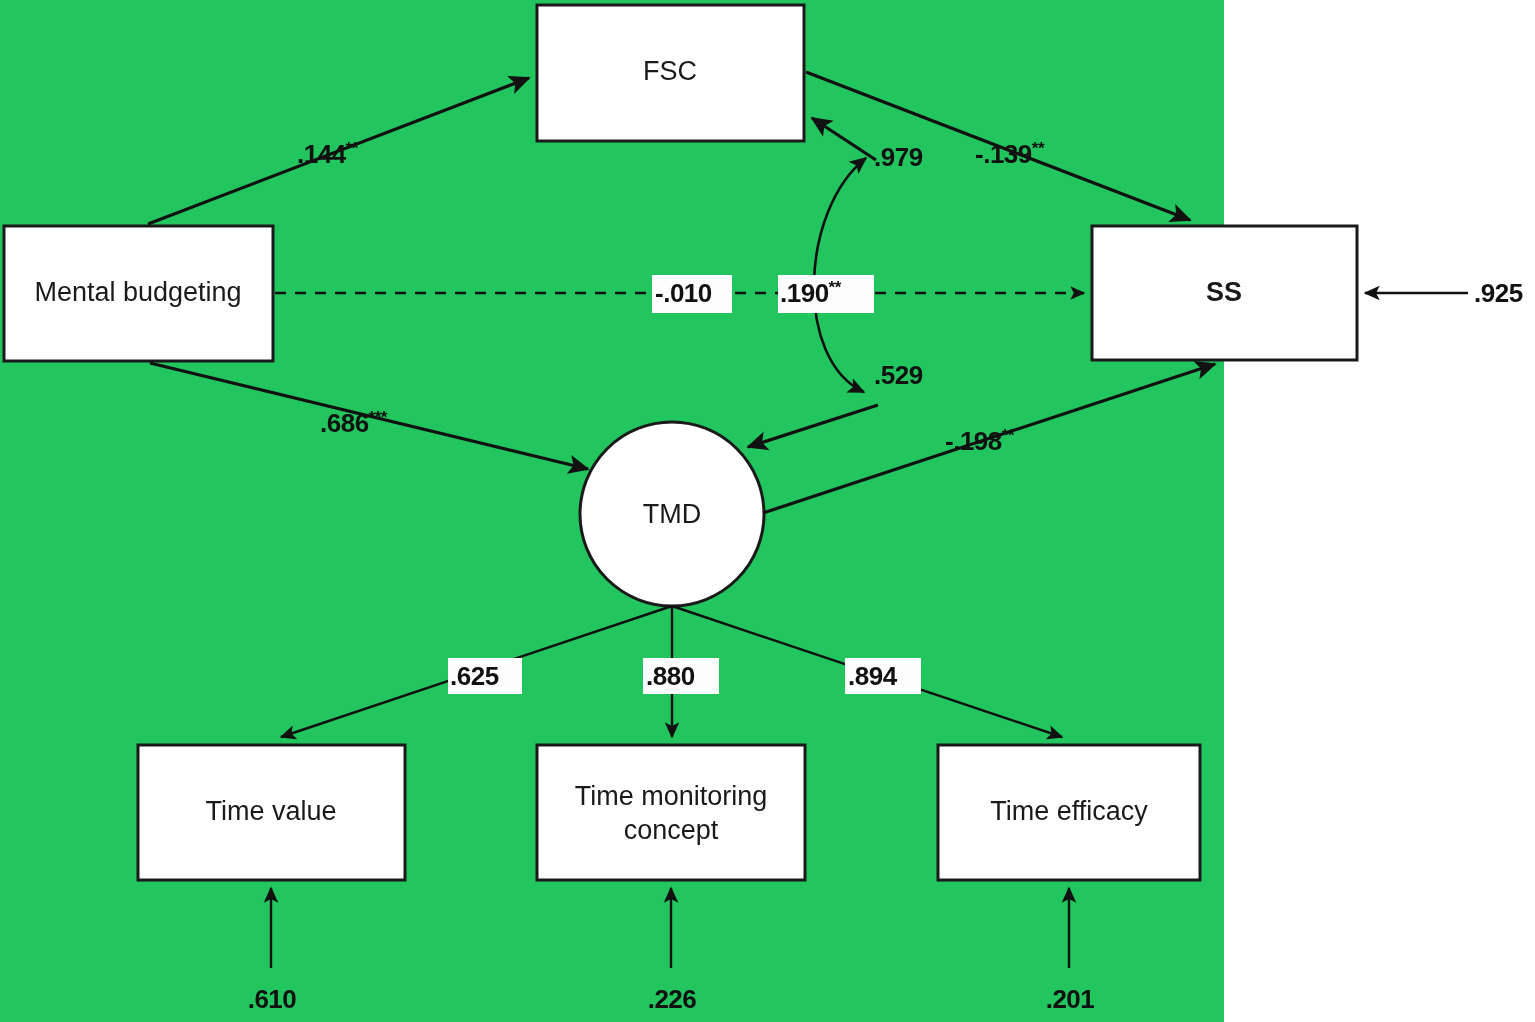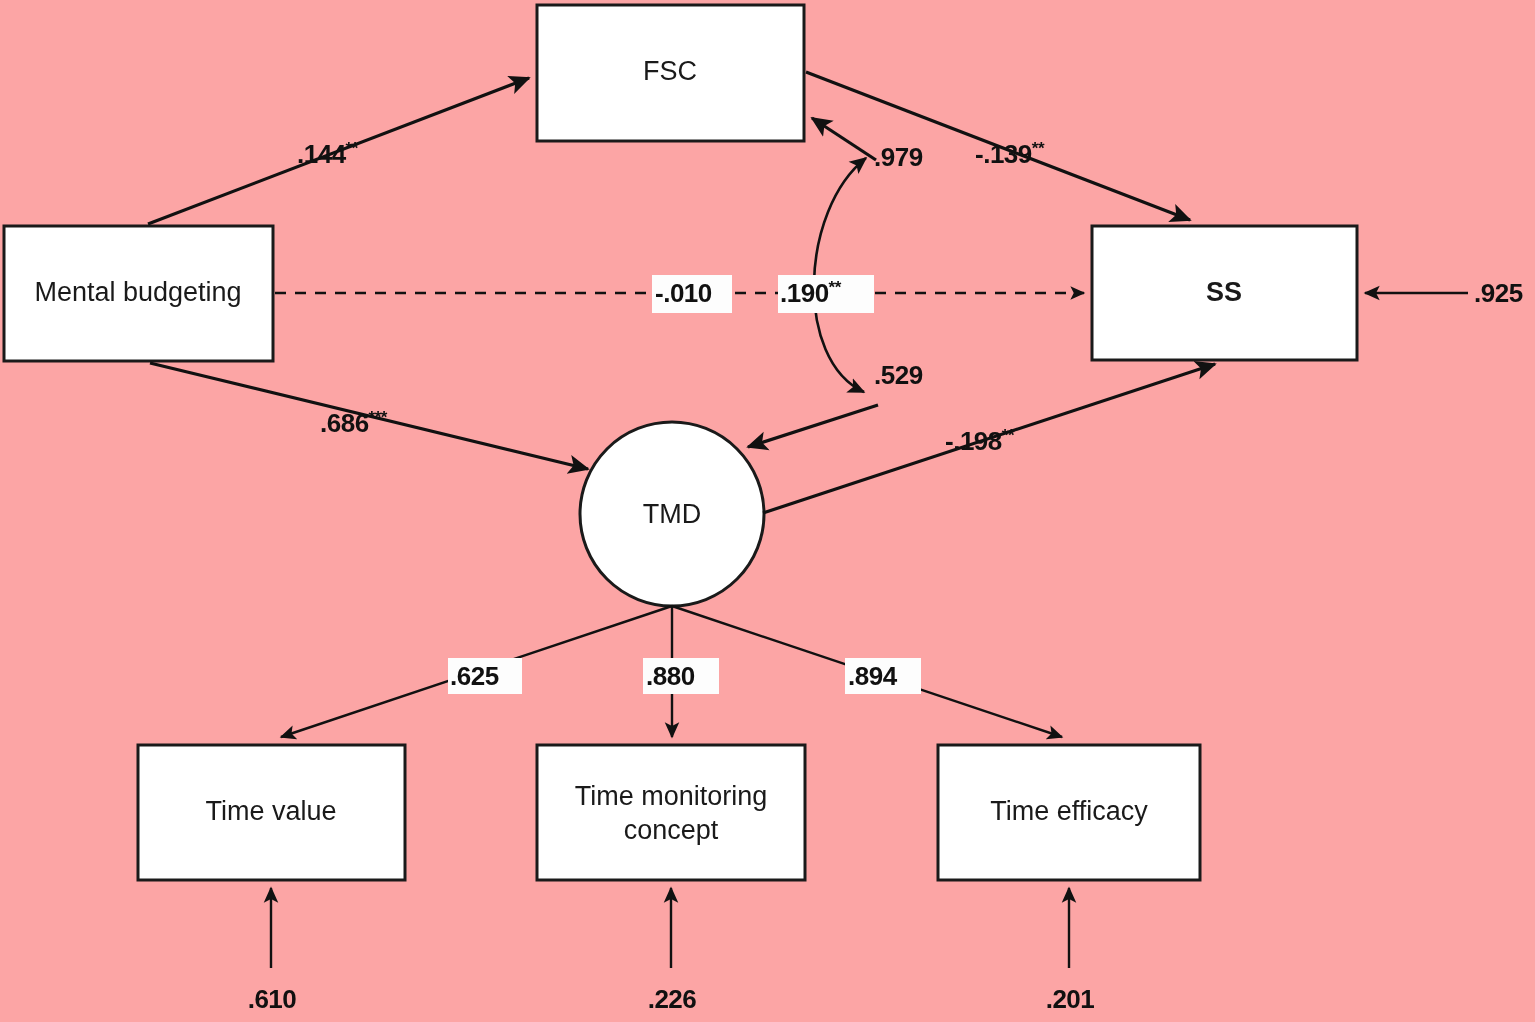--- a/index.html
+++ b/index.html
@@ -8,23 +8,23 @@
     background: #ffffff;
   }
   body {
     width: 1535px;
     height: 1022px;
     font-family: "Liberation Sans", sans-serif;
     overflow: hidden;
   }
   #diagram-root {
     position: relative;
-    width: 1535px;
+    width: 1224px;
     height: 1022px;
-    background: #fca5a5;
+    background: #22c55e;
   }
   svg#sem-svg {
     display: block;
     width: 1535px;
     height: 1022px;
   }
   .node-box {
     fill: #ffffff;
     stroke: #1a1a1a;
     stroke-width: 3;

